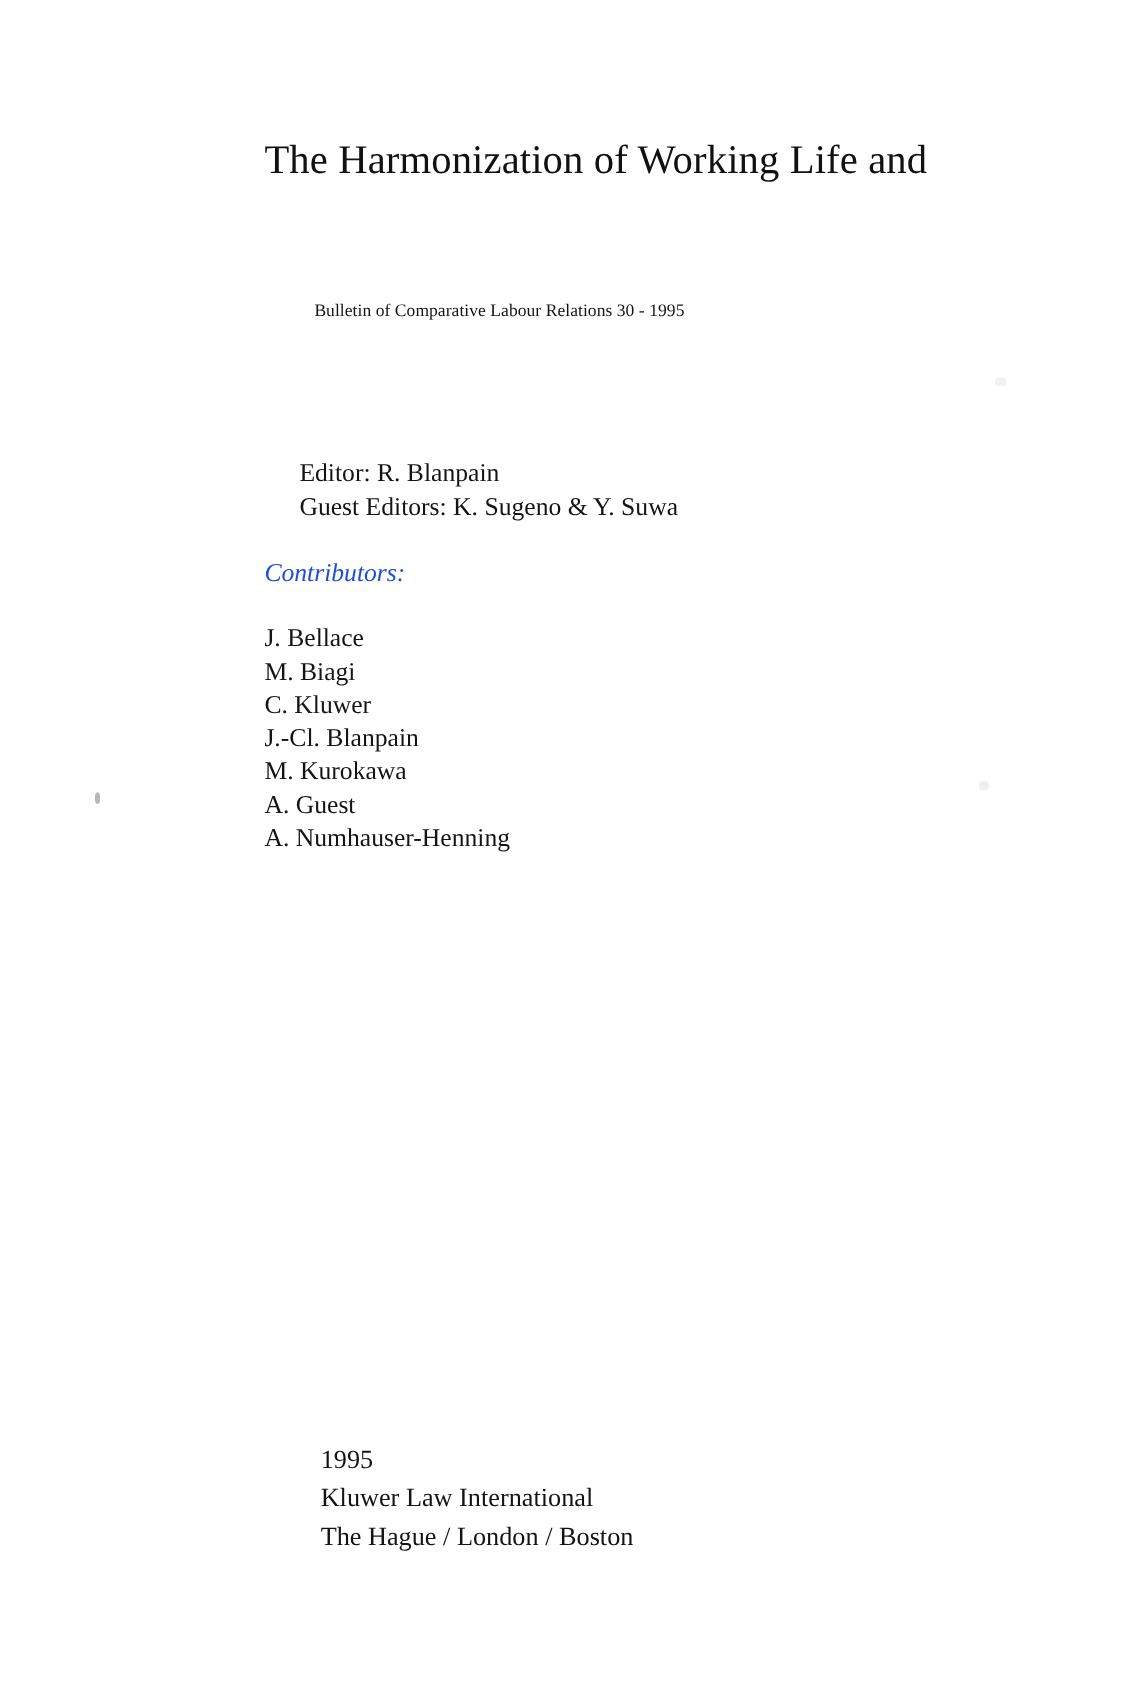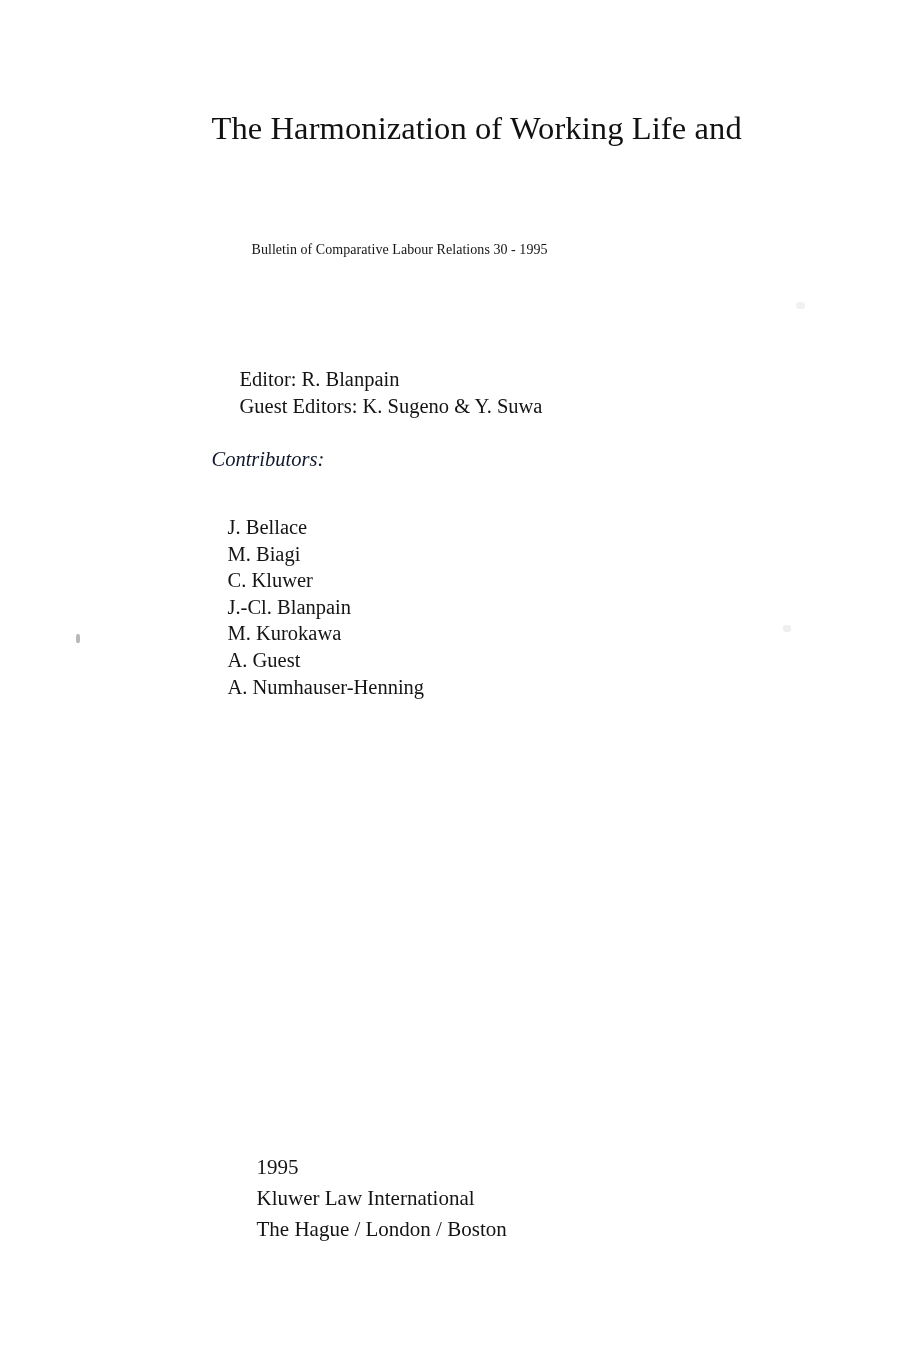--- a/index.html
+++ b/index.html
@@ -61,28 +61,28 @@
     margin-left: 28px;
   }
   .editors .line { display: block; white-space: nowrap; }
 
   
   .contrib-heading {
     top: 446px;
     font-size: 20.5px;
     line-height: 26.5px;
     font-style: italic;
-    color: #0f172a;
+    color: #1d4ed8;
     white-space: nowrap;
   }
 
   
   .contrib-list {
     top: 498px;
-    margin: 16px;
+    margin: 0;
     padding: 0;
     list-style: none;
     font-size: 20.5px;
     line-height: 26.6px;
     color: #141414;
   }
   .contrib-list li { white-space: nowrap; }
 
   
   .imprint {

